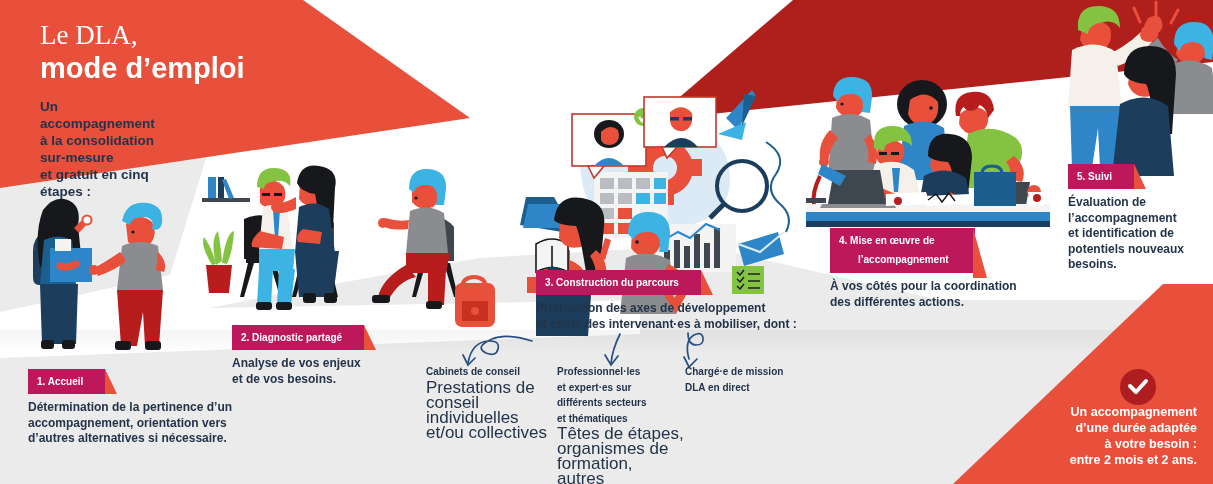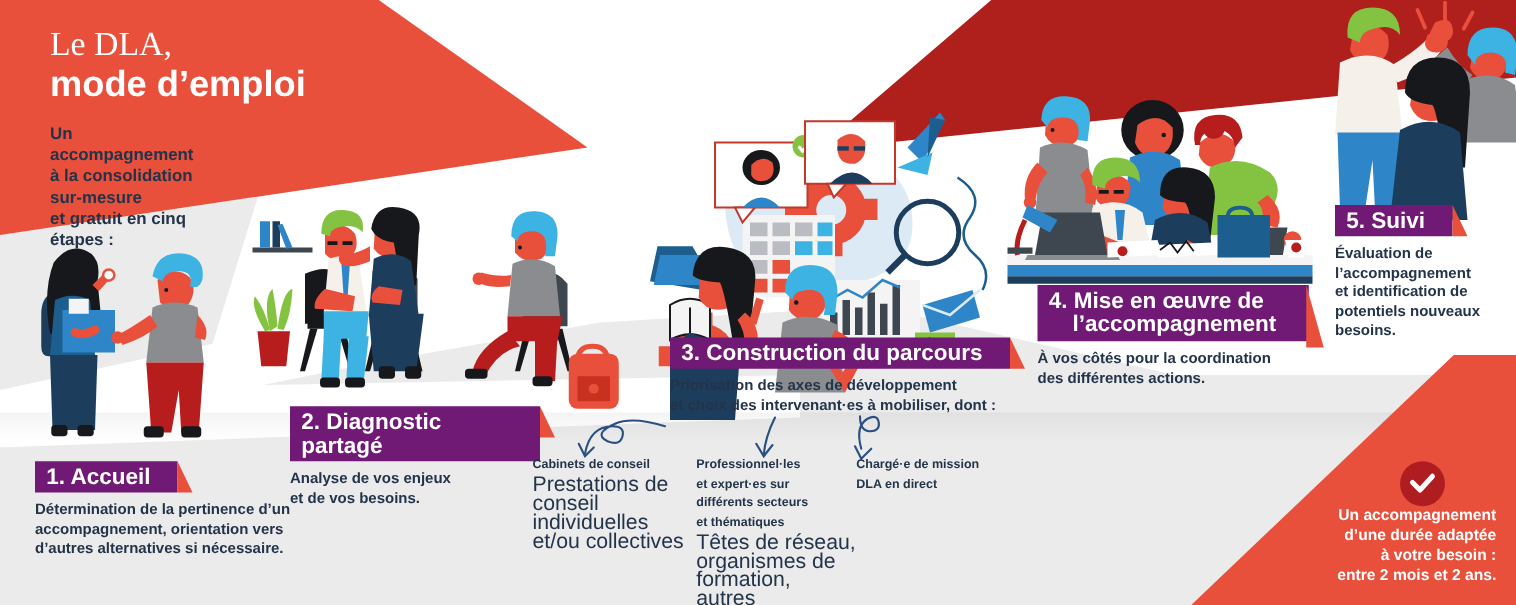--- a/index.html
+++ b/index.html
@@ -22,21 +22,21 @@
       background:linear-gradient(180deg,rgba(0,0,0,0.045),rgba(0,0,0,0));}
 
   
   .hdr{position:absolute;left:22px;top:20px;color:#fff;z-index:6;margin-left:18px;}
   .hdr .t1{font-family:"Liberation Serif",serif;font-size:27px;line-height:30px;}
   .hdr .t2{font-family:Liberation Sans, sans-serif;font-weight:bold;font-size:29px;line-height:34px;margin-top:1px;}
   .hdr .sub{margin-top:13px;font-size:13.5px;font-weight:bold;line-height:17px;}
 
   
   .step{position:absolute;z-index:7;}
-  .tag{display:inline-block;background:#701a75;color:#fff;font-weight:bold;font-size:18px;
+  .tag{display:inline-block;background:#be185d;color:#fff;font-weight:bold;font-size:10px;
        line-height:19px;padding:3px 22px 3px 9px;position:relative;}
   .tag::after{content:"";position:absolute;right:-12px;top:0;width:0;height:0;
        border-style:solid;border-width:0 12px 25px 0;border-color:transparent transparent #e8503c transparent;}
   .tag.two{padding:3px 26px 4px 9px;}
   .tag.two .l2{display:block;padding-left:19px;}
   .tag.two::after{border-width:0 14px 50px 0;}
   .desc{margin-top:6px;color:#23344a;font-size:12px;font-weight:bold;line-height:15.5px;}
 
   
   .subs{position:absolute;z-index:7;}
@@ -447,21 +447,21 @@
       <div class="h">Cabinets de conseil</div>
       <div class="i">Prestations de conseil</div>
       <div class="i">individuelles</div>
       <div class="i">et/ou collectives</div>
     </div>
     <div class="sub" style="left:137px;top:0px;">
       <div class="h">Professionnel·les</div>
       <div class="h">et expert·es sur</div>
       <div class="h">différents secteurs</div>
       <div class="h">et thématiques</div>
-      <div class="i">Têtes de réseau,</div>
+      <div class="i">Têtes de étapes,</div>
       <div class="i">organismes de formation,</div>
       <div class="i">autres alternatives</div>
       <div class="i">d’accompagnement…</div>
     </div>
     <div class="sub" style="left:265px;top:0px;">
       <div class="h">Chargé·e de mission</div>
       <div class="h">DLA en direct</div>
     </div>
   </div>
 

